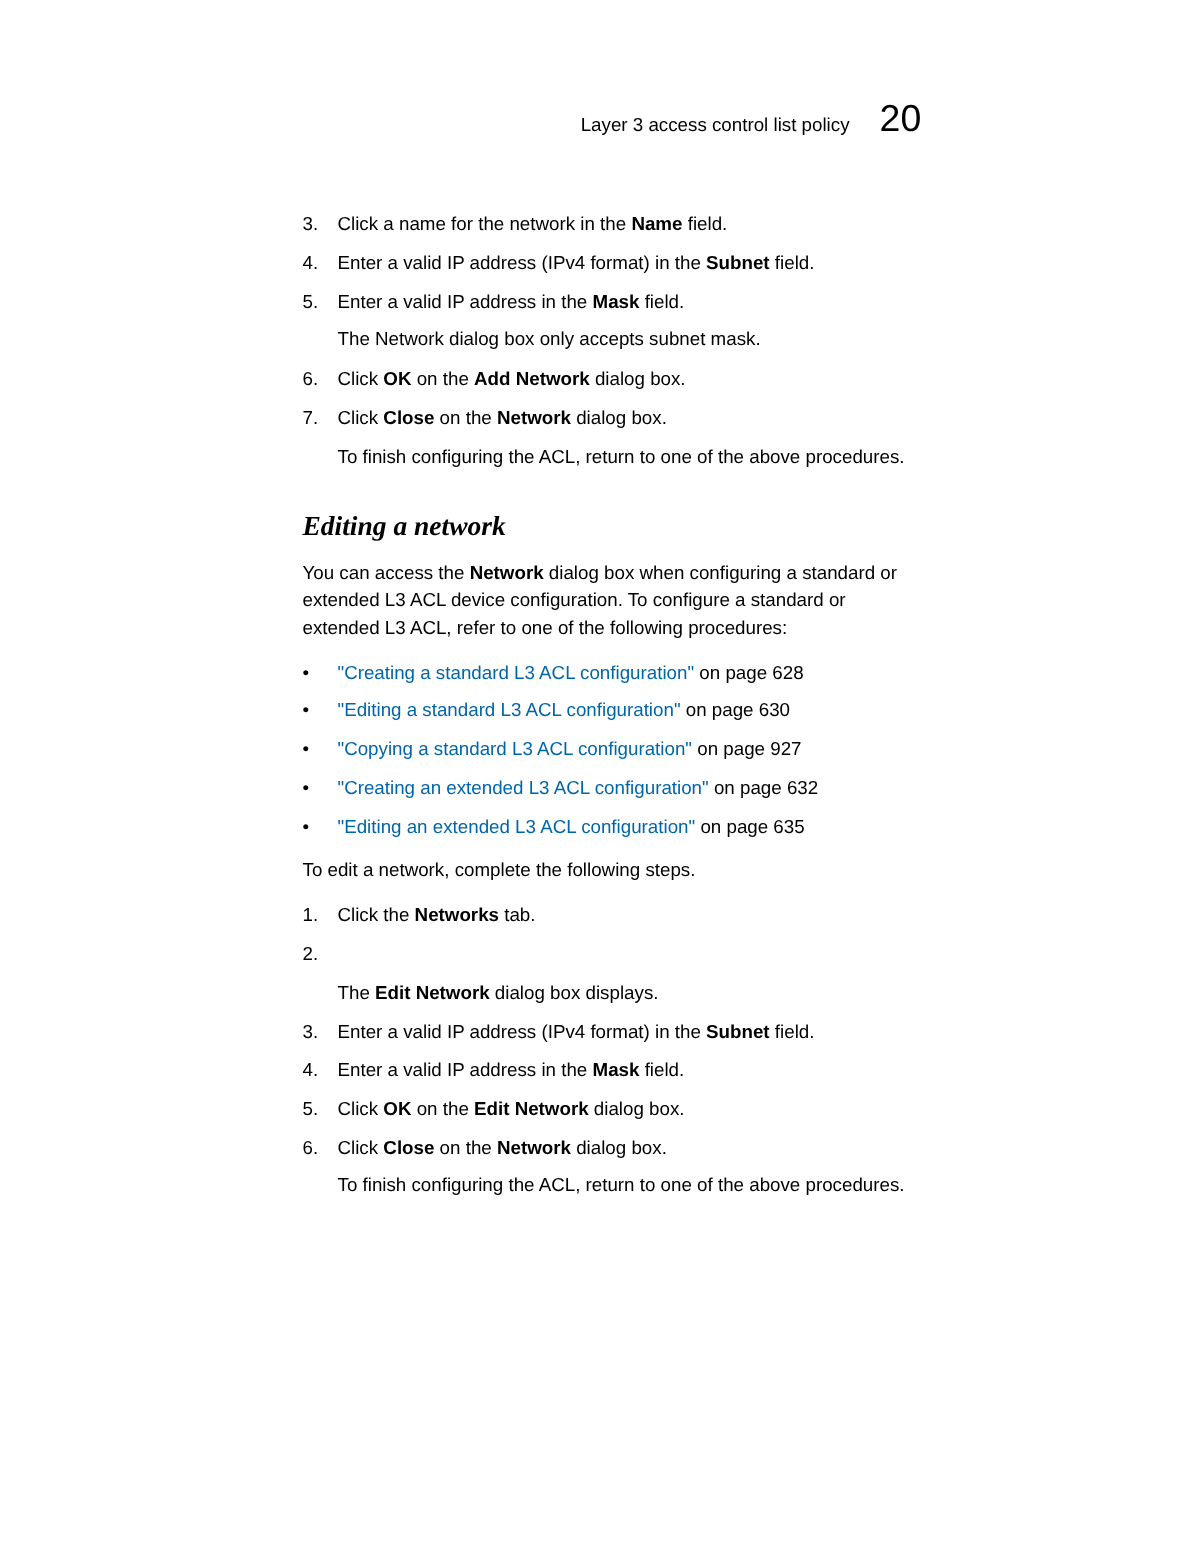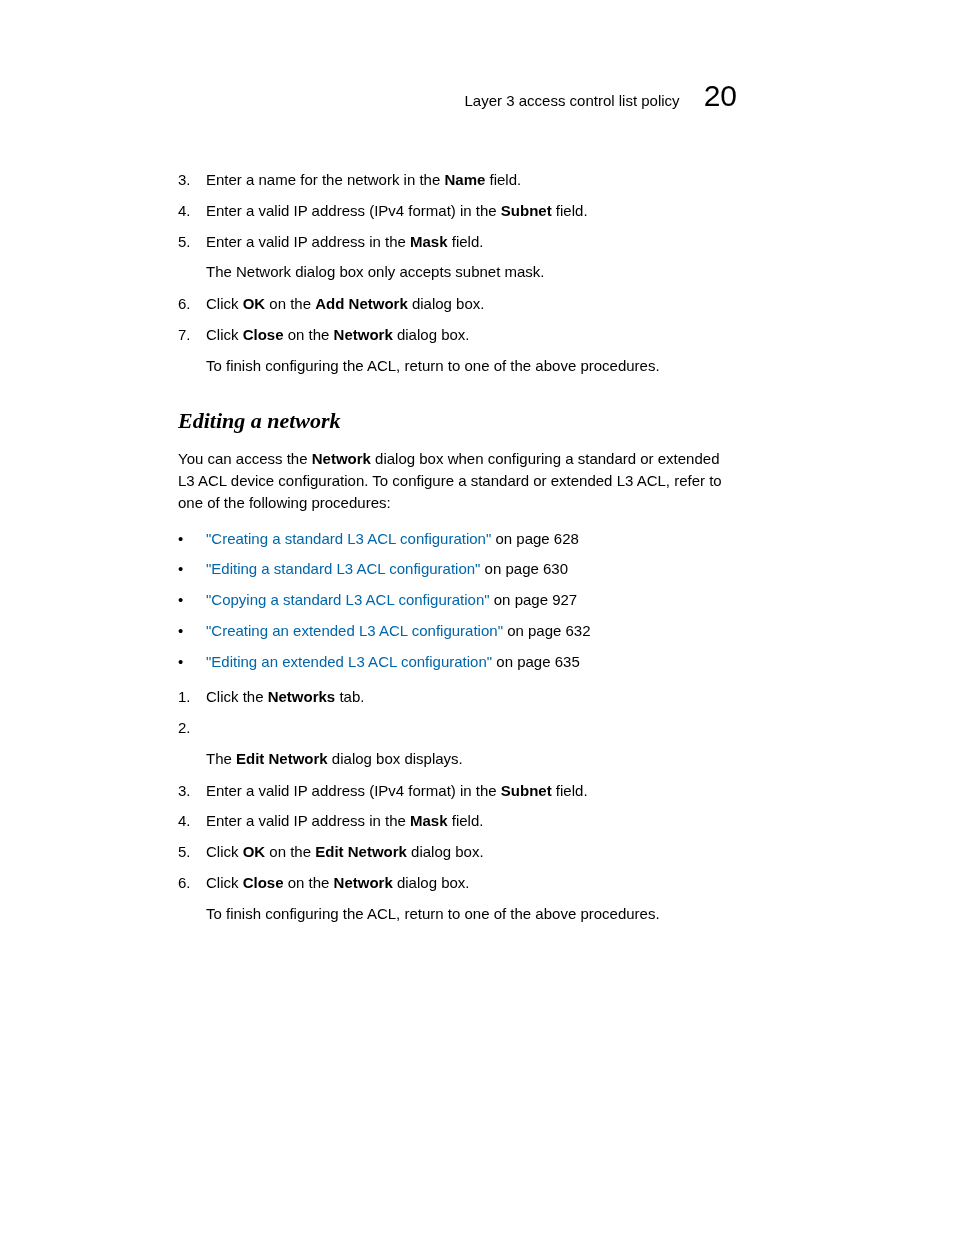--- a/index.html
+++ b/index.html
@@ -6,21 +6,21 @@
     margin: 0;
     padding: 0;
     background: #ffffff;
     width: 954px;
     font-family: Arial, Helvetica, sans-serif;
     color: #000;
   }
   .page {
     box-sizing: border-box;
     width: 817px;
-    padding: 60px 80px 60px 32px;
+    padding: 60px 80px 60px 96px;
   }
   .header {
     display: flex;
     justify-content: flex-end;
     align-items: baseline;
     gap: 24px;
     margin-bottom: 58px;
   }
   .header-title {
     font-size: 15px;
@@ -100,21 +100,21 @@
     <span class="header-title">Layer 3 access control list policy</span>
     <span class="chapter-number">20</span>
   </div>
 
   <div class="content">
 
     <ol class="numbered">
       <li>
         <span class="num">3.</span>
         <span>
-          <span>Enter a name for the network in the </span><span class="bold">Name</span><span> field.</span>
+          <span>Click a name for the network in the </span><span class="bold">Name</span><span> field.</span>
         </span>
       </li>
       <li>
         <span class="num">4.</span>
         <span>
           <span>Enter a valid IP address (IPv4 format) in the </span><span class="bold">Subnet</span><span> field.</span>
         </span>
       </li>
       <li>
         <span class="num">5.</span>
@@ -163,20 +163,21 @@
       <li>
         <span class="dot">•</span>
         <span><span class="link">"Creating an extended L3 ACL configuration"</span><span> on page 632</span></span>
       </li>
       <li>
         <span class="dot">•</span>
         <span><span class="link">"Editing an extended L3 ACL configuration"</span><span> on page 635</span></span>
       </li>
     </ul>
 
+    <p class="para">To edit a network, complete the following steps.</p>
 
     <ol class="numbered">
       <li>
         <span class="num">1.</span>
         <span>
           <span>Click the </span><span class="bold">Networks</span><span> tab.</span>
         </span>
       </li>
       <li>
         <span class="num">2.</span>

